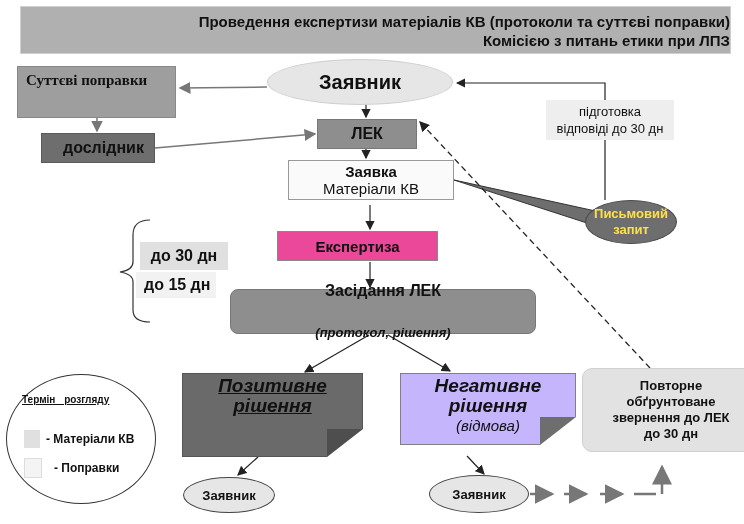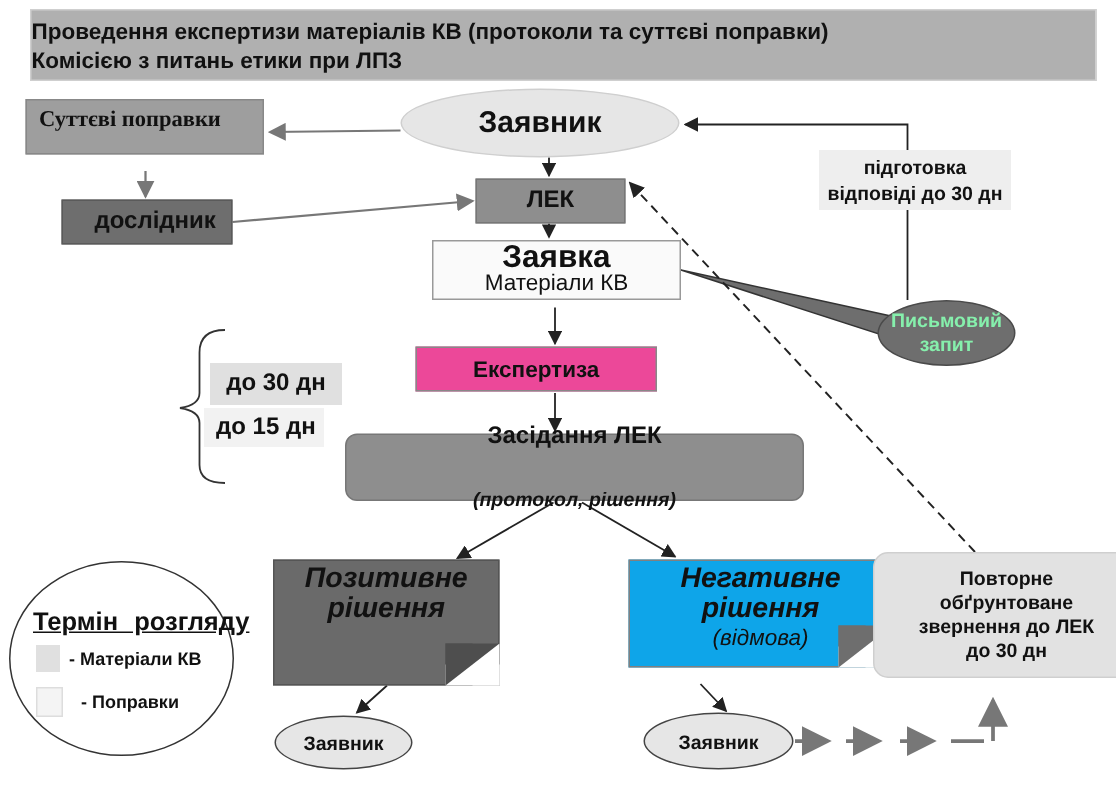--- a/index.html
+++ b/index.html
@@ -1,56 +1,56 @@
 <!DOCTYPE html>
 <html><head>
 <meta charset="utf-8">
 <style>
   html, body { margin: 0; padding: 0; background: #ffffff; }
   body { width: 744px; height: 524px; position: relative; overflow: hidden;
          font-family: "Liberation Sans", sans-serif; color: #111; }
   .abs { position: absolute; box-sizing: border-box; }
   .title { left: 20px; top: 6px; width: 711px; height: 48px; background: #b0b0b0;
-           border: 1px solid #cfcfcf; text-align: left; font-weight: bold; font-size: 15px;
+           border: 1px solid #cfcfcf; text-align: right; font-weight: bold; font-size: 15px;
            line-height: 19px; padding-top: 5px; }
   .flex-c { display: flex; flex-direction: column; align-items: center; justify-content: center; text-align: right; }
-  .amend { left: 17px; top: 66px; width: 159px; height: 37px; background: #9e9e9e; border: 1px solid #888;
+  .amend { left: 17px; top: 66px; width: 159px; height: 52px; background: #9e9e9e; border: 1px solid #888;
            font-family: "Liberation Serif", serif; font-weight: bold; font-size: 15px; line-height: 18px;
            padding: 4px 8px; text-align: left; }
   .researcher { left: 41px; top: 133px; width: 114px; height: 30px; background: #6e6e6e; border: 1px solid #5a5a5a;
                 font-weight: bold; font-size: 16px; line-height: 28px; padding-left: 21px; }
   .applicant-top { left: 267px; top: 59px; width: 186px; height: 46px; border-radius: 50%;
                    background: #e6e6e6; border: 1px solid #cfcfcf; font-weight: bold; font-size: 20px; }
   .lek { left: 317px; top: 119px; width: 100px; height: 30px; background: #8e8e8e; border: 1px solid #777;
          font-weight: bold; font-size: 16px; }
   .request { left: 288px; top: 160px; width: 166px; height: 40px; background: #fafafa; border: 1px solid #999;
              font-size: 15px; line-height: 17px; }
-  .request b { font-size: 21px; }
-  .prep { left: 546px; top: 100px; width: 128px; height: 40px; background: #eeeeee; font-weight: bold;
+  .request b { font-size: 15px; }
+  .prep { left: 546px; top: 100px; width: 128px; height: 40px; background: #eeeeee; font-weight: normal;
           font-size: 13px; line-height: 17px; }
   .letter { left: 585px; top: 200px; width: 92px; height: 44px; border-radius: 50%; background: #6e6e6e;
-            border: 1px solid #4a4a4a; font-weight: bold; font-size: 13px; line-height: 16px; color: #86efac; }
+            border: 1px solid #4a4a4a; font-weight: bold; font-size: 13px; line-height: 16px; color: #fde047; }
   .expert { left: 277px; top: 231px; width: 161px; height: 30px; background: #ec4899; border: 1px solid #888;
             font-weight: bold; font-size: 15px; }
   .d30 { left: 140px; top: 242px; width: 88px; height: 28px; background: #e0e0e0; font-weight: bold; font-size: 16px; }
   .d15 { left: 136px; top: 272px; width: 80px; height: 26px; background: #f2f2f2; font-weight: bold; font-size: 16px;
          display:flex; align-items:center; padding-left: 8px; }
   .meeting { left: 230px; top: 289px; width: 306px; height: 45px; background: #8e8e8e; border: 1px solid #777;
              border-radius: 8px; font-weight: bold; font-size: 16px; line-height: 18px; gap: 24px; }
   .meeting i { font-size: 13px; }
   .note { height: 78px; font-style: italic; font-weight: bold; font-size: 19px; line-height: 20px; padding-top: 2px;
           justify-content: flex-start; }
   .note .sub { font-weight: normal; font-size: 15px; }
-  .pos { left: 182px; top: 373px; width: 151px; background: #6a6a6a; border: 1px solid #555; }
-  .neg { left: 419px; top: 373px; width: 176px; height: 72px; background: #0ea5e9; border: 1px solid #808080; }
+  .pos { left: 182px; top: 373px; width: 181px; background: #6a6a6a; border: 1px solid #555; text-decoration: underline; }
+  .neg { left: 400px; top: 373px; width: 176px; height: 72px; background: #c4b5fd; border: 1px solid #808080; }
   .fold { position: absolute; right: -1px; bottom: -1px; width: 0; height: 0; }
   .repeat { left: 582px; top: 368px; width: 178px; height: 84px; background: #e2e2e2; border: 1px solid #cfcfcf;
             border-radius: 10px; font-weight: bold; font-size: 13px; line-height: 16px; }
   .legend { left: 6px; top: 374px; width: 150px; height: 130px; border-radius: 50%; border: 1px solid #333; background: #fff; }
-  .legend-title { left: 22px; top: 405px; font-weight: bold; font-size: 17px; text-decoration: underline; word-spacing: 6px; }
+  .legend-title { left: 22px; top: 394px; font-weight: bold; font-size: 10px; text-decoration: underline; word-spacing: 6px; }
   .sw { width: 16px; height: 18px; }
   .leg-row { font-weight: bold; font-size: 12px; display: flex; align-items: center; gap: 6px; }
   .app-bot { height: 36px; border-radius: 50%; background: #e6e6e6; border: 1px solid #444; font-weight: bold; font-size: 13px; }
   svg.lines { position: absolute; left: 0; top: 0; }
 </style>
 </head>
 <body>
 
 <svg class="lines" width="744" height="524">
   <defs>

